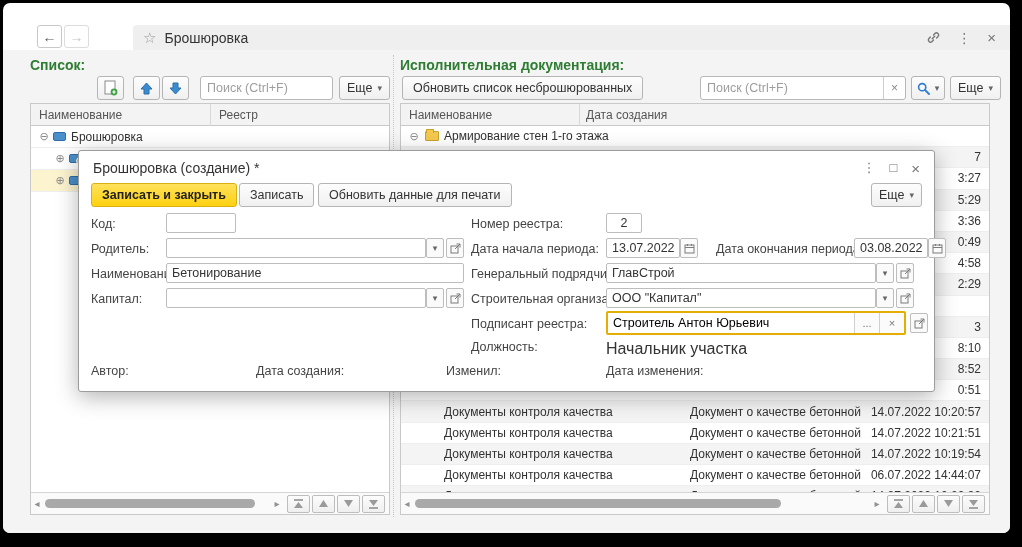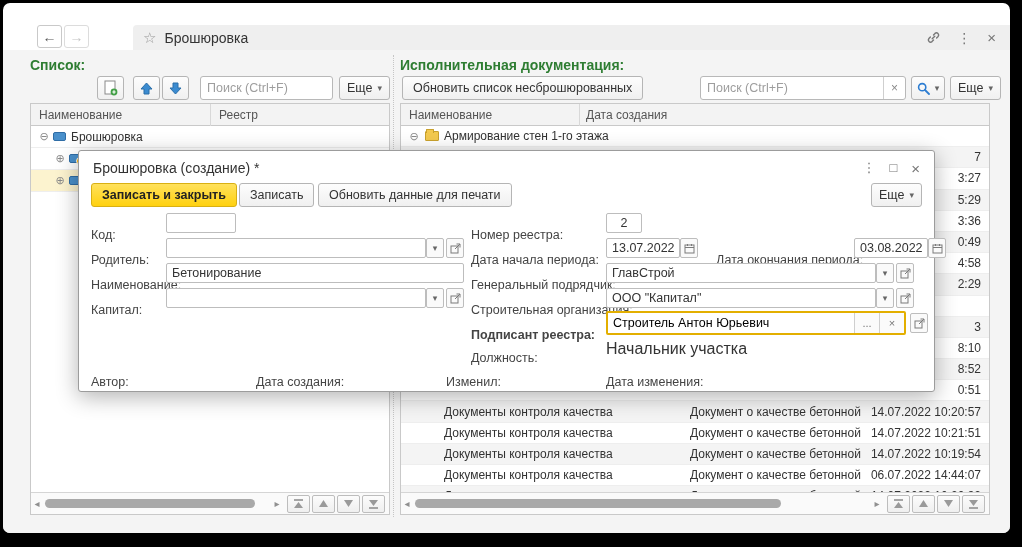--- a/index.html
+++ b/index.html
@@ -50,21 +50,21 @@
   .sthumb { position:absolute; top:0; left:2px; height:9px; background:#a9a9a9; border-radius:5px; }
   .navgrid { display:flex; gap:2px; margin:0 4px; }
   .tnav { width:23px; height:18px; background:linear-gradient(#fcfcfc,#efefef); border:1px solid #bdbdbd; border-radius:2px; display:flex; align-items:center; justify-content:center; }
 
   
   .dialog { position:absolute; left:75px; top:147px; width:857px; height:242px; background:#fff; border:1px solid #9c9c9c; border-radius:3px; box-shadow:0 5px 22px rgba(0,0,0,.3); z-index:50; }
   .dlg-title { position:absolute; left:14px; top:9px; font-size:14px; color:#333; }
   .dlg-icons { position:absolute; right:14px; top:9px; display:flex; gap:14px; color:#777; font-size:13px; }
   .dlg-toolbar { position:absolute; left:12px; top:32px; right:12px; height:26px; }
   .btn-primary { background:linear-gradient(#ffe15c,#ffd110); border:1px solid #d9b013; font-weight:bold; color:#222; }
-  .fld-label { position:absolute; font-size:12.5px; color:#444;margin-top:11px; }
+  .fld-label { position:absolute; font-size:12.5px; color:#444; }
   .fld-value { position:absolute; font-size:16px; color:#333; }
   .inp { position:absolute; height:20px; border:1px solid #bdbdbd; border-radius:2px; font-size:12.5px; color:#333; padding:0 5px; font-family:"Liberation Sans",sans-serif; outline:none; background:#fff; }
   .seg { position:absolute; height:20px; width:18px; background:#fafafa; border:1px solid #bdbdbd; border-radius:2px; display:flex; align-items:center; justify-content:center; color:#666; font-size:9px; }
   .focus-group { position:absolute; height:24px; border:2px solid #e3af00; border-radius:2px; display:flex; align-items:stretch; background:#fff; }
   .focus-group input { border:0; outline:0; flex:1; font-size:12.5px; padding:0 5px; font-family:"Liberation Sans",sans-serif; }
   .fg-seg { width:25px; border-left:1px solid #cfcfcf; display:flex; align-items:center; justify-content:center; color:#777; font-size:11px; background:#fbfbfb; }
 
   .splitter { position:absolute; left:390px; top:52px; bottom:16px; width:0; border-left:1px dotted #c5c5c5; }
 
   svg { display:block; }
@@ -449,21 +449,21 @@
     <div class="fld-label" style="left:392px; top:141px;">Строительная организация:</div>
     <input class="inp" style="left: 527px; top: 137px; width: 270px;" value="ООО &quot;Капитал&quot;">
     <div class="seg" style="left:797px; top:137px;">▾</div>
     <div class="seg" style="left:817px; top:137px;">
           <svg width="11" height="11" viewBox="0 0 11 11">
             <rect x="1" y="3" width="7" height="7" fill="none" stroke="#7a7a7a"></rect>
             <path d="M5 6 L10 1 M6.5 1 H10 V4.5" stroke="#7a7a7a" fill="none"></path>
           </svg>
         </div>
 
-    <div class="fld-label" style="left:392px; top:166px;font-weight:bold;">Подписант реестра:</div>
+    <div class="fld-label" style="left:392px; top:166px;">Подписант реестра:</div>
     <div class="focus-group" style="left:527px; top:160px; width:300px;">
       <input value="Строитель Антон Юрьевич" style="">
       <span class="fg-seg">...</span>
       <span class="fg-seg">×</span>
     </div>
     <div class="seg" style="left:831px; top:162px;">
           <svg width="11" height="11" viewBox="0 0 11 11">
             <rect x="1" y="3" width="7" height="7" fill="none" stroke="#7a7a7a"></rect>
             <path d="M5 6 L10 1 M6.5 1 H10 V4.5" stroke="#7a7a7a" fill="none"></path>
           </svg>

